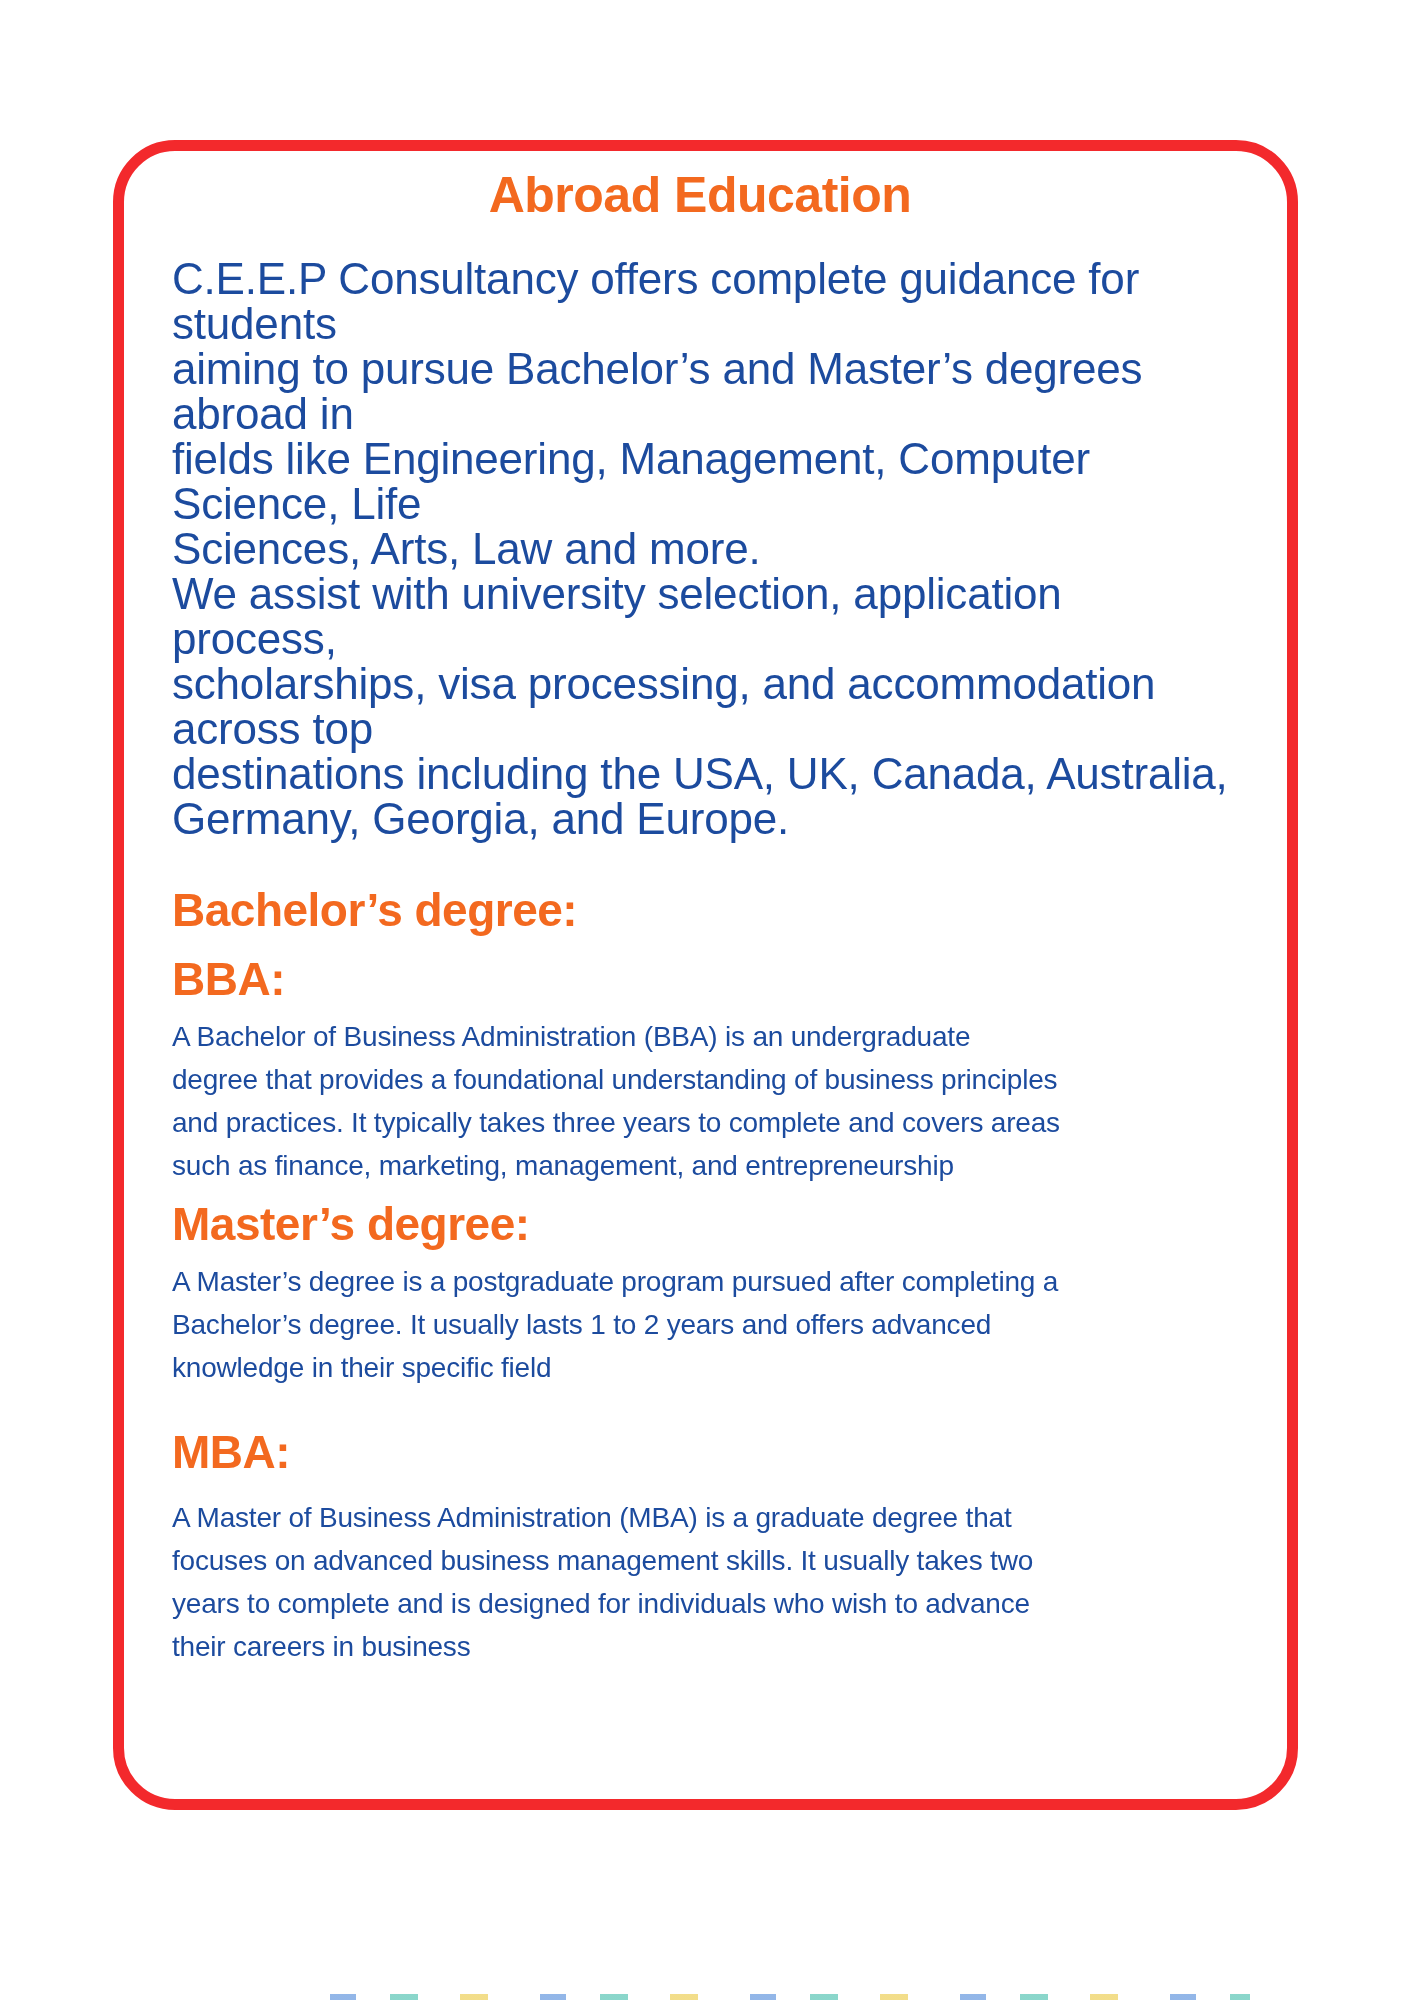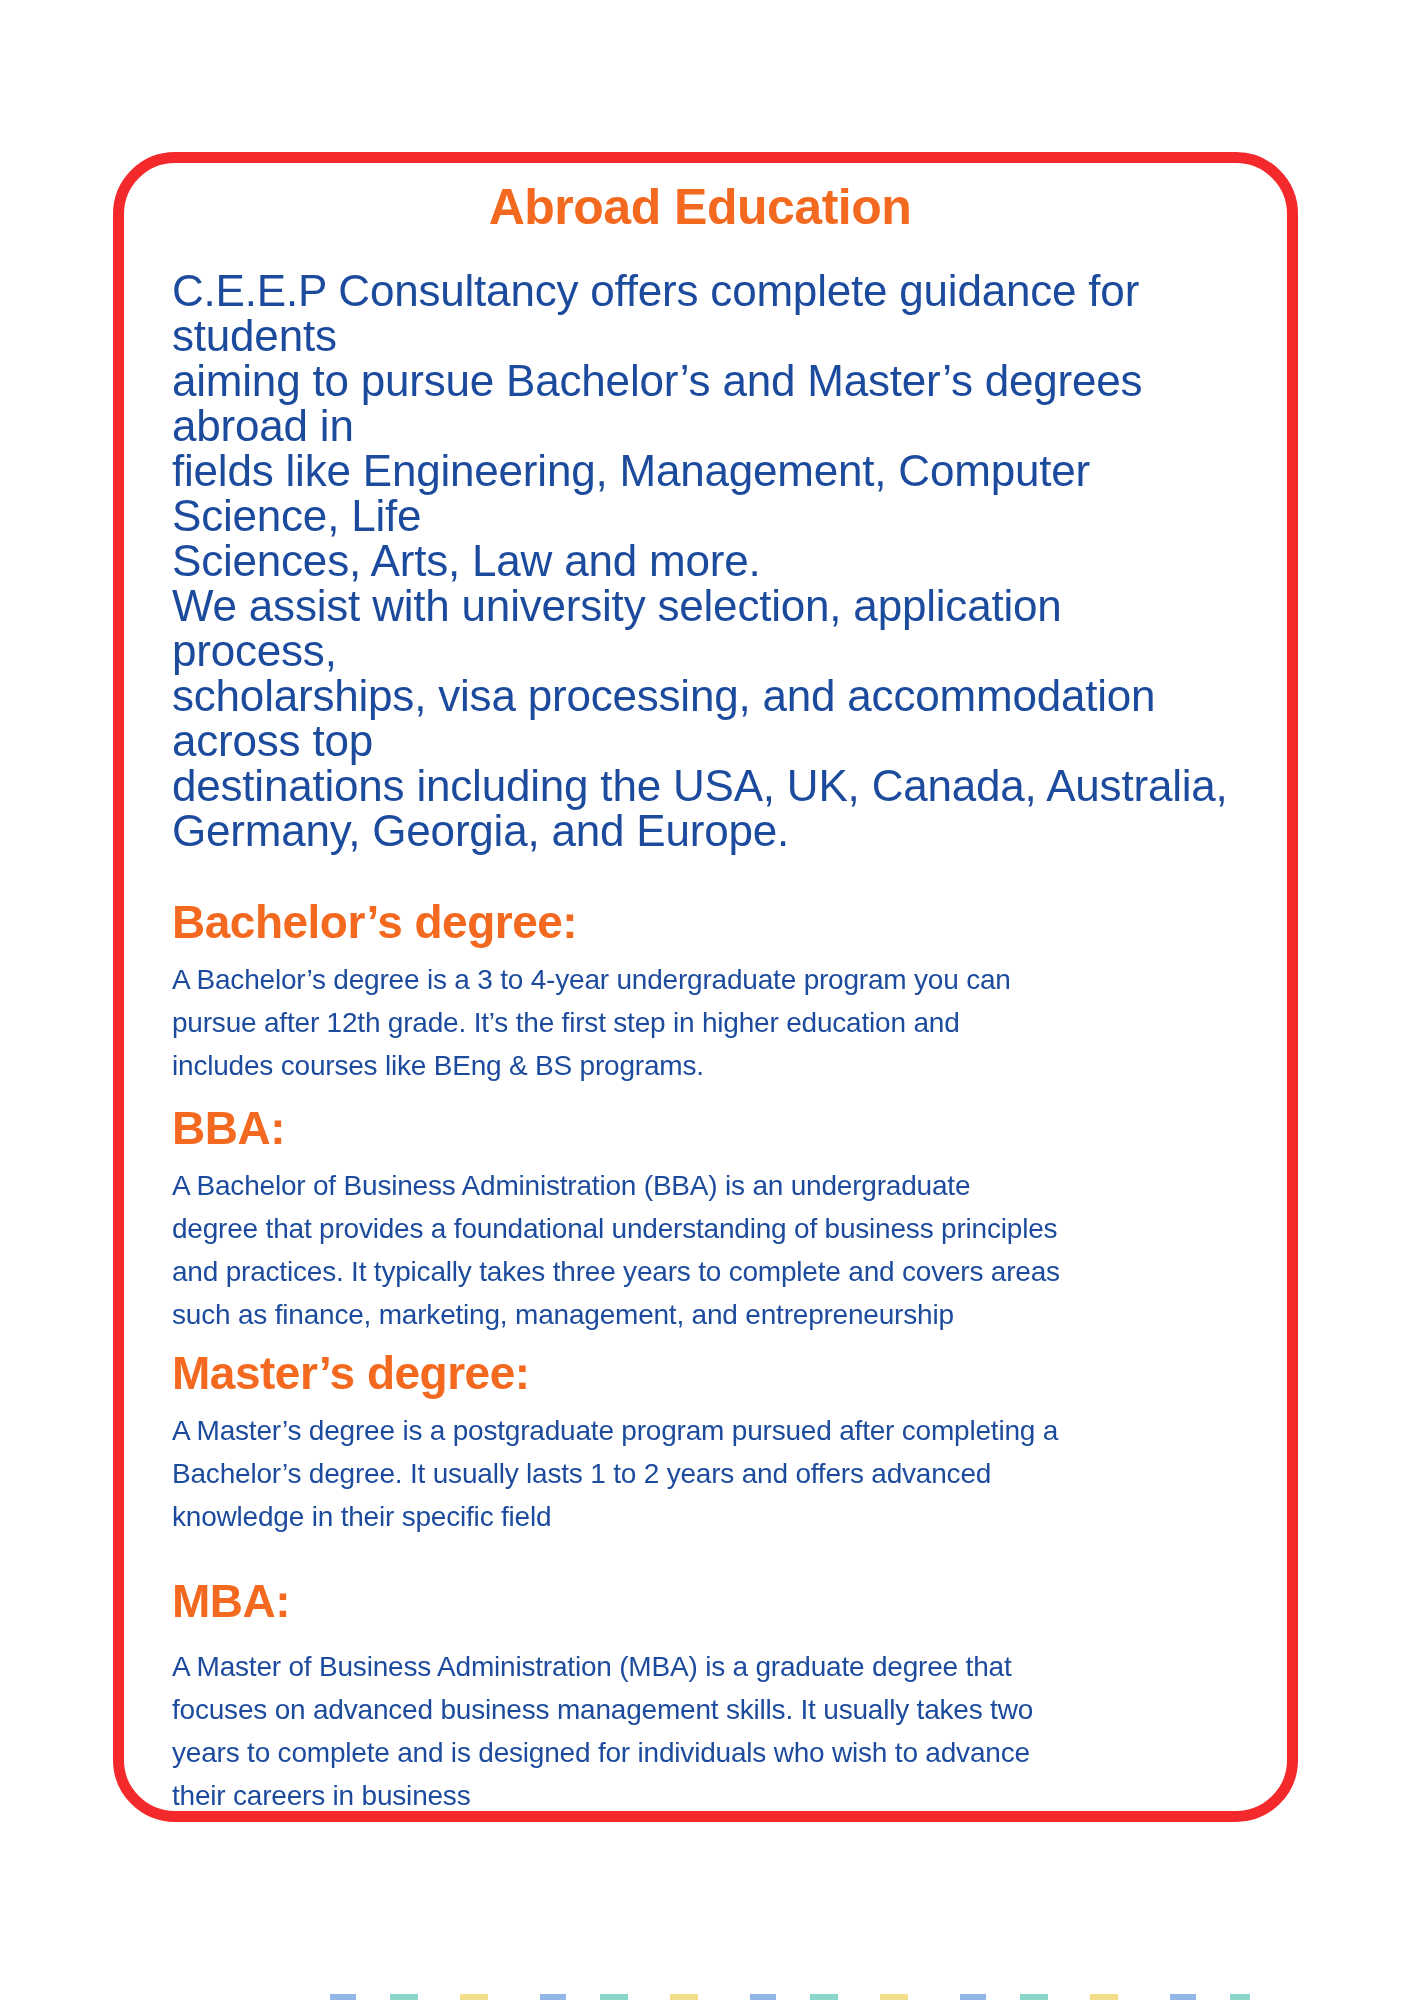--- a/index.html
+++ b/index.html
@@ -5,21 +5,21 @@
   html,body { margin:0; padding:0; }
   body {
     width:1414px; height:2000px;
     background:#ffffff;
     font-family:"Liberation Sans", sans-serif;
     position:relative;
     overflow:hidden;
   }
   .frame {
     position:absolute;
-    left:113px; top:152px;
+    left:113px; top:140px;
     width:1185px; height:1670px;
     border:11px solid var(--border-red, #F3292C);
     border-radius:62px;
     box-sizing:border-box;
     background:#ffffff;
   }
   .content {
     position:absolute;
     left:48px; top:0;
     width:1056px;
@@ -86,23 +86,20 @@
 aiming to pursue Bachelor’s and Master’s degrees abroad in
 fields like Engineering, Management, Computer Science, Life
 Sciences, Arts, Law and more.</p>
     <p class="intro">We assist with university selection, application process,
 scholarships, visa processing, and accommodation across top
 destinations including the USA, UK, Canada, Australia,
 Germany, Georgia, and Europe.</p>
 
     <section class="section section-1">
       <h2 class="section-heading">Bachelor’s degree:</h2>
-      <p class="section-body">A Bachelor’s degree is a 3 to 4-year undergraduate program you can
-pursue after 12th grade. It’s the first step in higher education and
-includes courses like BEng &amp; BS programs.</p>
     </section>
 
     <section class="section section-2">
       <h2 class="section-heading">BBA:</h2>
       <p class="section-body">A Bachelor of Business Administration (BBA) is an undergraduate
 degree that provides a foundational understanding of business principles
 and practices. It typically takes three years to complete and covers areas
 such as finance, marketing, management, and entrepreneurship</p>
     </section>
 

